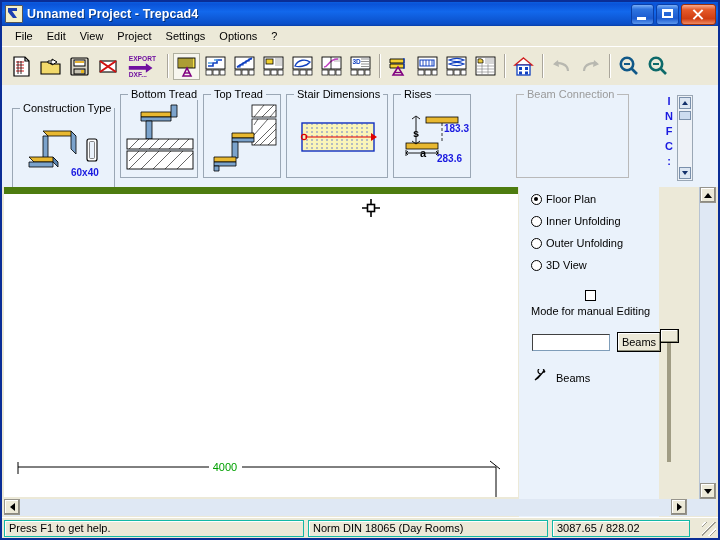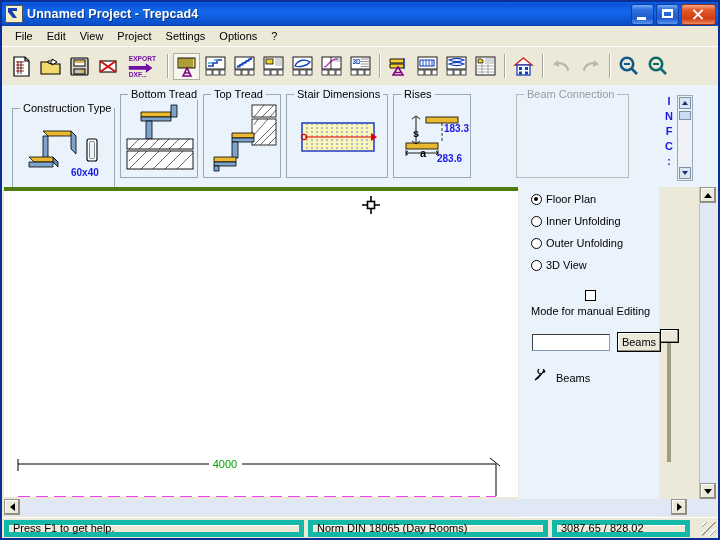--- a/index.html
+++ b/index.html
@@ -59,21 +59,21 @@
   .minisb{position:absolute;left:675px;top:93px;width:16px;height:86px;background:#eef2f7;border:1px solid #9aa7b5;box-sizing:border-box;}
   .minisb .ar{position:absolute;left:1px;width:12px;height:12px;background:#dce6f2;border:1px solid #7a90ab;
      box-sizing:border-box;display:flex;align-items:center;justify-content:center;}
   .minisb .ar.up{top:1px;} .minisb .ar.dn{bottom:1px;}
   .minisb .thumb{position:absolute;left:1px;top:15px;width:12px;height:9px;background:#ccdcf0;border:1px solid #7a90ab;box-sizing:border-box;}
   .tri{width:0;height:0;border-left:3px solid transparent;border-right:3px solid transparent;}
   .tri.u{border-bottom:4px solid #13306b;} .tri.d{border-top:4px solid #13306b;}
 
   
   .canvaswrap{position:absolute;left:2px;top:185px;width:514px;height:310px;background:#fff;
-     border-top:4px solid #4d7c0f;box-sizing:border-box;overflow:hidden;}
+     border-top:7px solid #4d7c0f;box-sizing:border-box;overflow:hidden;}
   .rightpane{position:absolute;left:517px;top:185px;width:140px;height:330px;background:#eaf2fb;}
   .radio-row{position:absolute;left:12px;display:flex;align-items:center;gap:4px;font-size:11px;color:#000;white-space:nowrap;}
   .rad{width:11px;height:11px;border-radius:50%;border:1.6px solid #000;background:#fff;position:relative;flex:0 0 auto;box-sizing:border-box;}
   .rad.on:after{content:"";position:absolute;left:2px;top:2px;width:4px;height:4px;border-radius:50%;background:#000;}
   .cbx{width:11px;height:11px;border:1.6px solid #000;background:#fff;flex:0 0 auto;box-sizing:border-box;}
   .tfield{position:absolute;left:13px;top:147px;width:78px;height:17px;background:#fff;border:1px solid #7f9db9;
      border-top-color:#404040;border-left-color:#404040;box-sizing:border-box;}
   .rbtn{position:absolute;left:98px;top:145px;width:44px;height:20px;background:#ece9d8;border:1px solid #000;
      box-sizing:border-box;display:flex;align-items:center;justify-content:center;font-size:11px;
      box-shadow:inset -1px -1px 0 #8c8c78, inset 1px 1px 0 #fff;}
@@ -90,21 +90,21 @@
         box-shadow:inset -1px -1px 0 #8c8a80, inset 1px 1px 0 #fff;display:flex;align-items:center;justify-content:center;}
   .sbtri{width:0;height:0;}
   .sbtri.u{border-left:4px solid transparent;border-right:4px solid transparent;border-bottom:5px solid #000;}
   .sbtri.d{border-left:4px solid transparent;border-right:4px solid transparent;border-top:5px solid #000;}
   .sbtri.l{border-top:4px solid transparent;border-bottom:4px solid transparent;border-right:5px solid #000;}
   .sbtri.r{border-top:4px solid transparent;border-bottom:4px solid transparent;border-left:5px solid #000;}
 
   
   .statusbar{position:absolute;left:0;bottom:0;width:716px;height:21px;background:#ece9d8;
       border-top:1px solid #fff;display:flex;align-items:center;box-sizing:border-box;}
-  .spanel{height:17px;margin:0 2px;border:5px solid #14b8a6;box-shadow:inset 1px 1px 0 #fff;
+  .spanel{height:17px;margin:0 2px;border:1px solid #14b8a6;box-shadow:inset 1px 1px 0 #fff;
       display:flex;align-items:center;padding:0 4px;font-size:11px;box-sizing:border-box;background:#ece9d8;}
   .grip{position:absolute;right:2px;bottom:2px;width:14px;height:14px;
      background:repeating-linear-gradient(135deg,transparent 0 2px,#fff 2px 3px,#9c9a90 3px 4px,transparent 4px 6px);}
 </style>
 </head>
 <body>
 
 <div class="app">
 
   <div class="titlebar">

